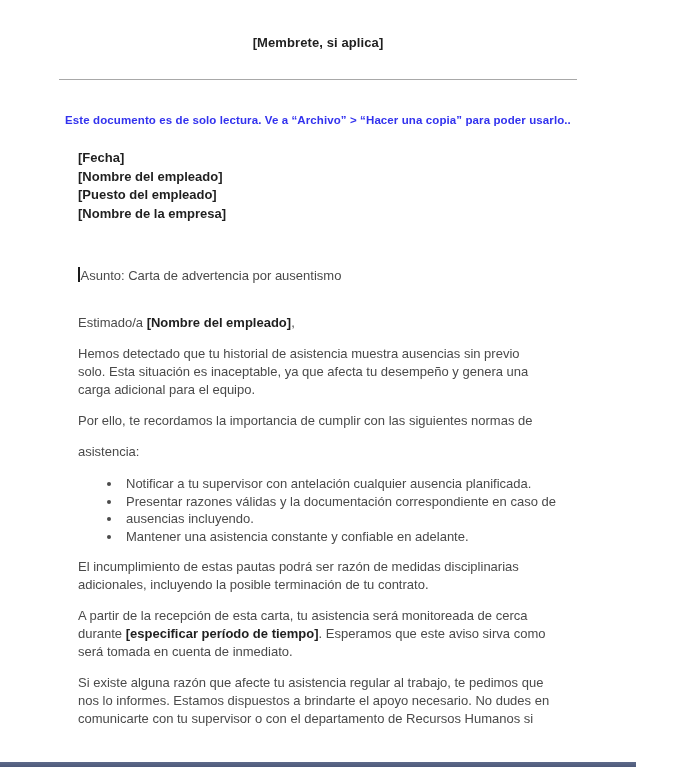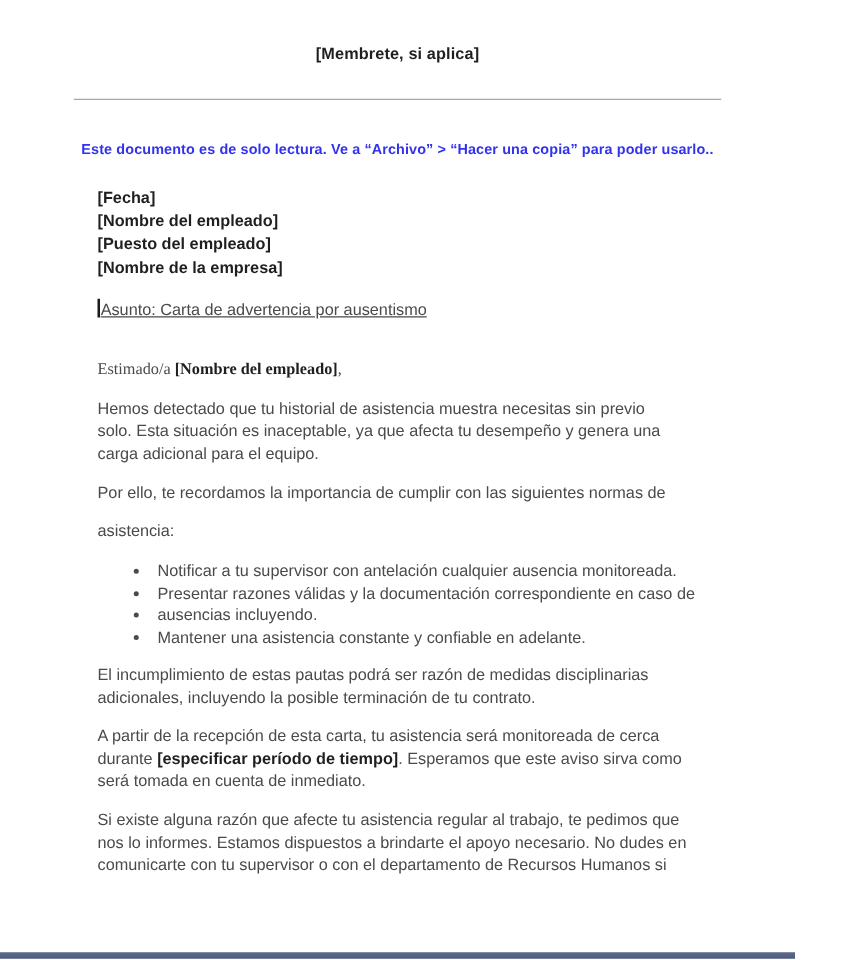--- a/index.html
+++ b/index.html
@@ -42,40 +42,38 @@
 
   .address {
     margin: 23px 0 0 78px;
     font-size: 13px;
     font-weight: bold;
     line-height: 18.5px;
     color: #1f1f1f;
   }
 
   .subject-row {
-    margin: 16px 0 0 78px;
+    margin: 44px 0 0 78px;
     font-size: 13px;
     color: #4a4a4a;
-    text-decoration: underline;
   }
 
   .caret {
     display: inline-block;
     width: 1.5px;
     height: 15px;
     background: #1a1a1a;
     margin-right: 1px;
     vertical-align: -2px;
   }
 
   .salutation {
     margin: 32px 12px 0 78px;
     font-size: 13px;
     color: #4a4a4a;
-    font-family: Liberation Serif, serif;
   }
 
   .letter-body {
     margin-left: 78px;
     width: 526px;
     font-size: 13px;
     color: #4a4a4a;
   }
 
   .letter-body b, .salutation b {
@@ -126,32 +124,32 @@
     </div>
 
   <div class="subject-row">
     <span class="caret"></span><span>Asunto: Carta de advertencia por ausentismo</span>
   </div>
 
   <div class="salutation">Estimado/a <b>[Nombre del empleado]</b>,</div>
 
   <div class="letter-body">
       <div class="para first">
-        <div>Hemos detectado que tu historial de asistencia muestra necesitas sin previo</div>
+        <div>Hemos detectado que tu historial de asistencia muestra ausencias sin previo</div>
         <div>solo. Esta situación es inaceptable, ya que afecta tu desempeño y genera una</div>
         <div>carga adicional para el equipo.</div>
       </div>
       <div class="para">
         <div>Por ello, te recordamos la importancia de cumplir con las siguientes normas de</div>
       </div>
       <div class="para">
         <div>asistencia:</div>
       </div>
       <ul class="bullets">
-        <li>Notificar a tu supervisor con antelación cualquier ausencia monitoreada.</li>
+        <li>Notificar a tu supervisor con antelación cualquier ausencia planificada.</li>
         <li>Presentar razones válidas y la documentación correspondiente en caso de</li>
         <li>ausencias incluyendo.</li>
         <li>Mantener una asistencia constante y confiable en adelante.</li>
       </ul>
       <div class="para">
         <div>El incumplimiento de estas pautas podrá ser razón de medidas disciplinarias</div>
         <div>adicionales, incluyendo la posible terminación de tu contrato.</div>
       </div>
       <div class="para">
         <div>A partir de la recepción de esta carta, tu asistencia será monitoreada de cerca</div>

